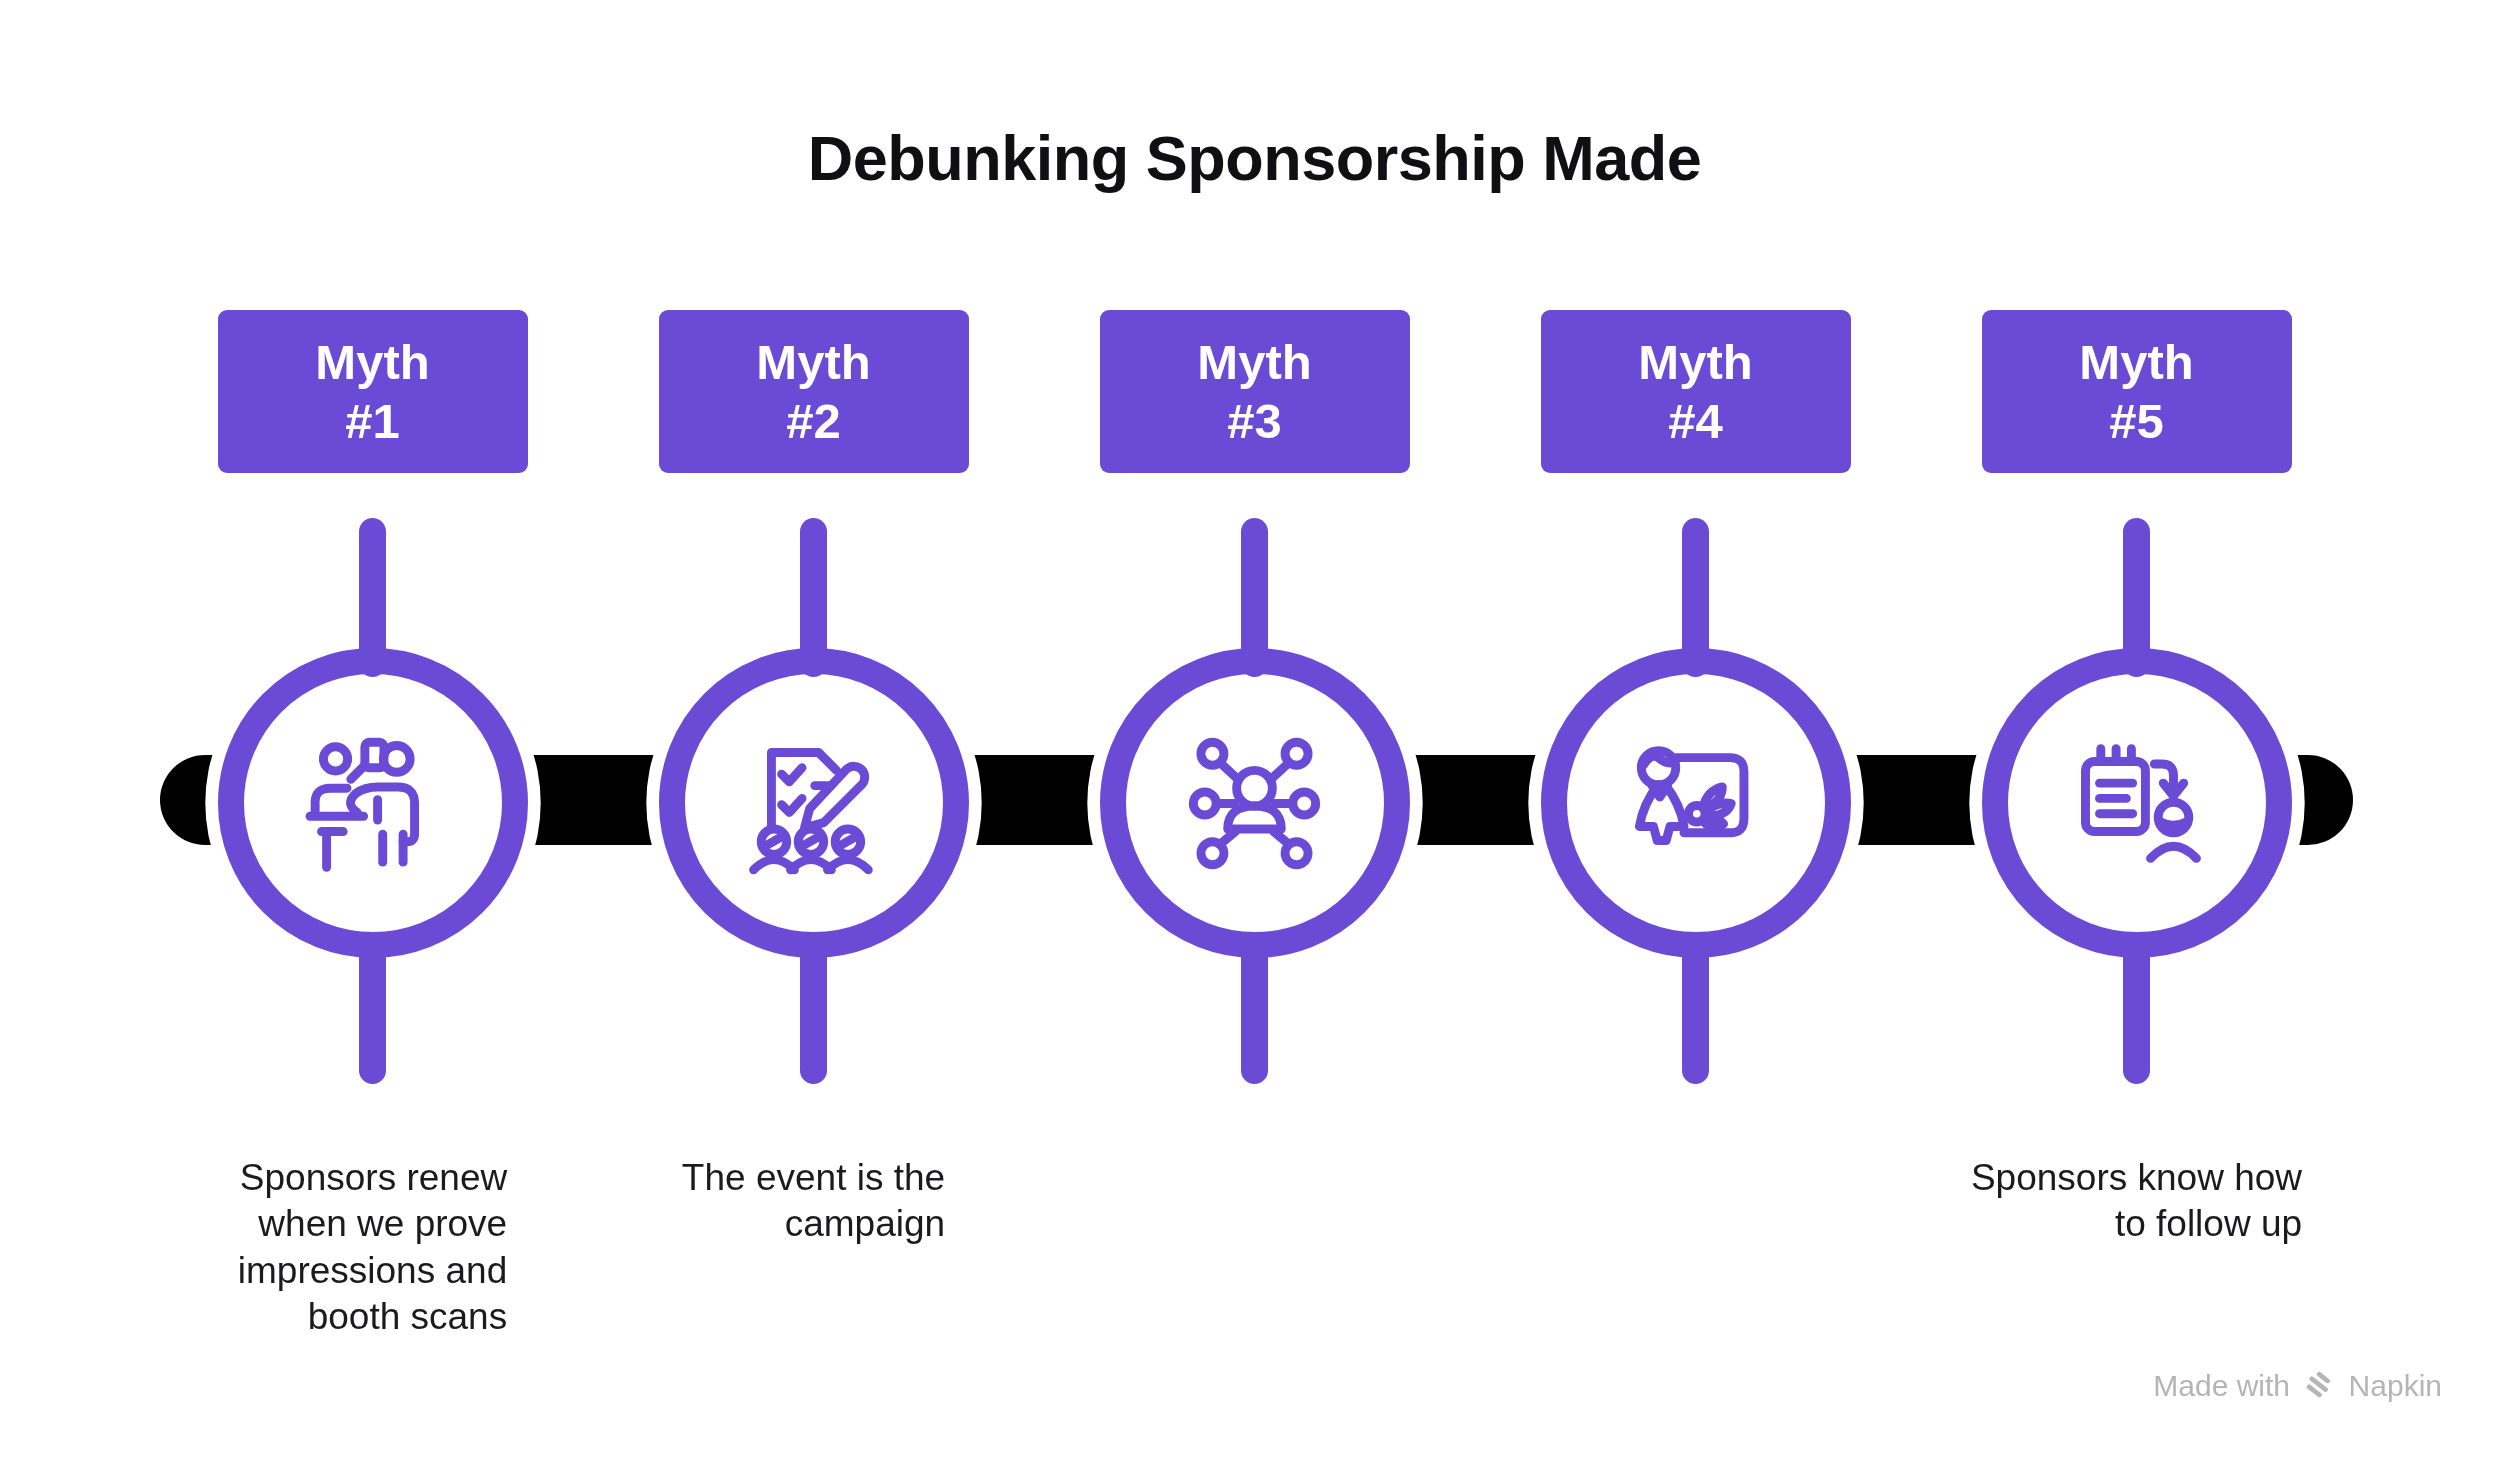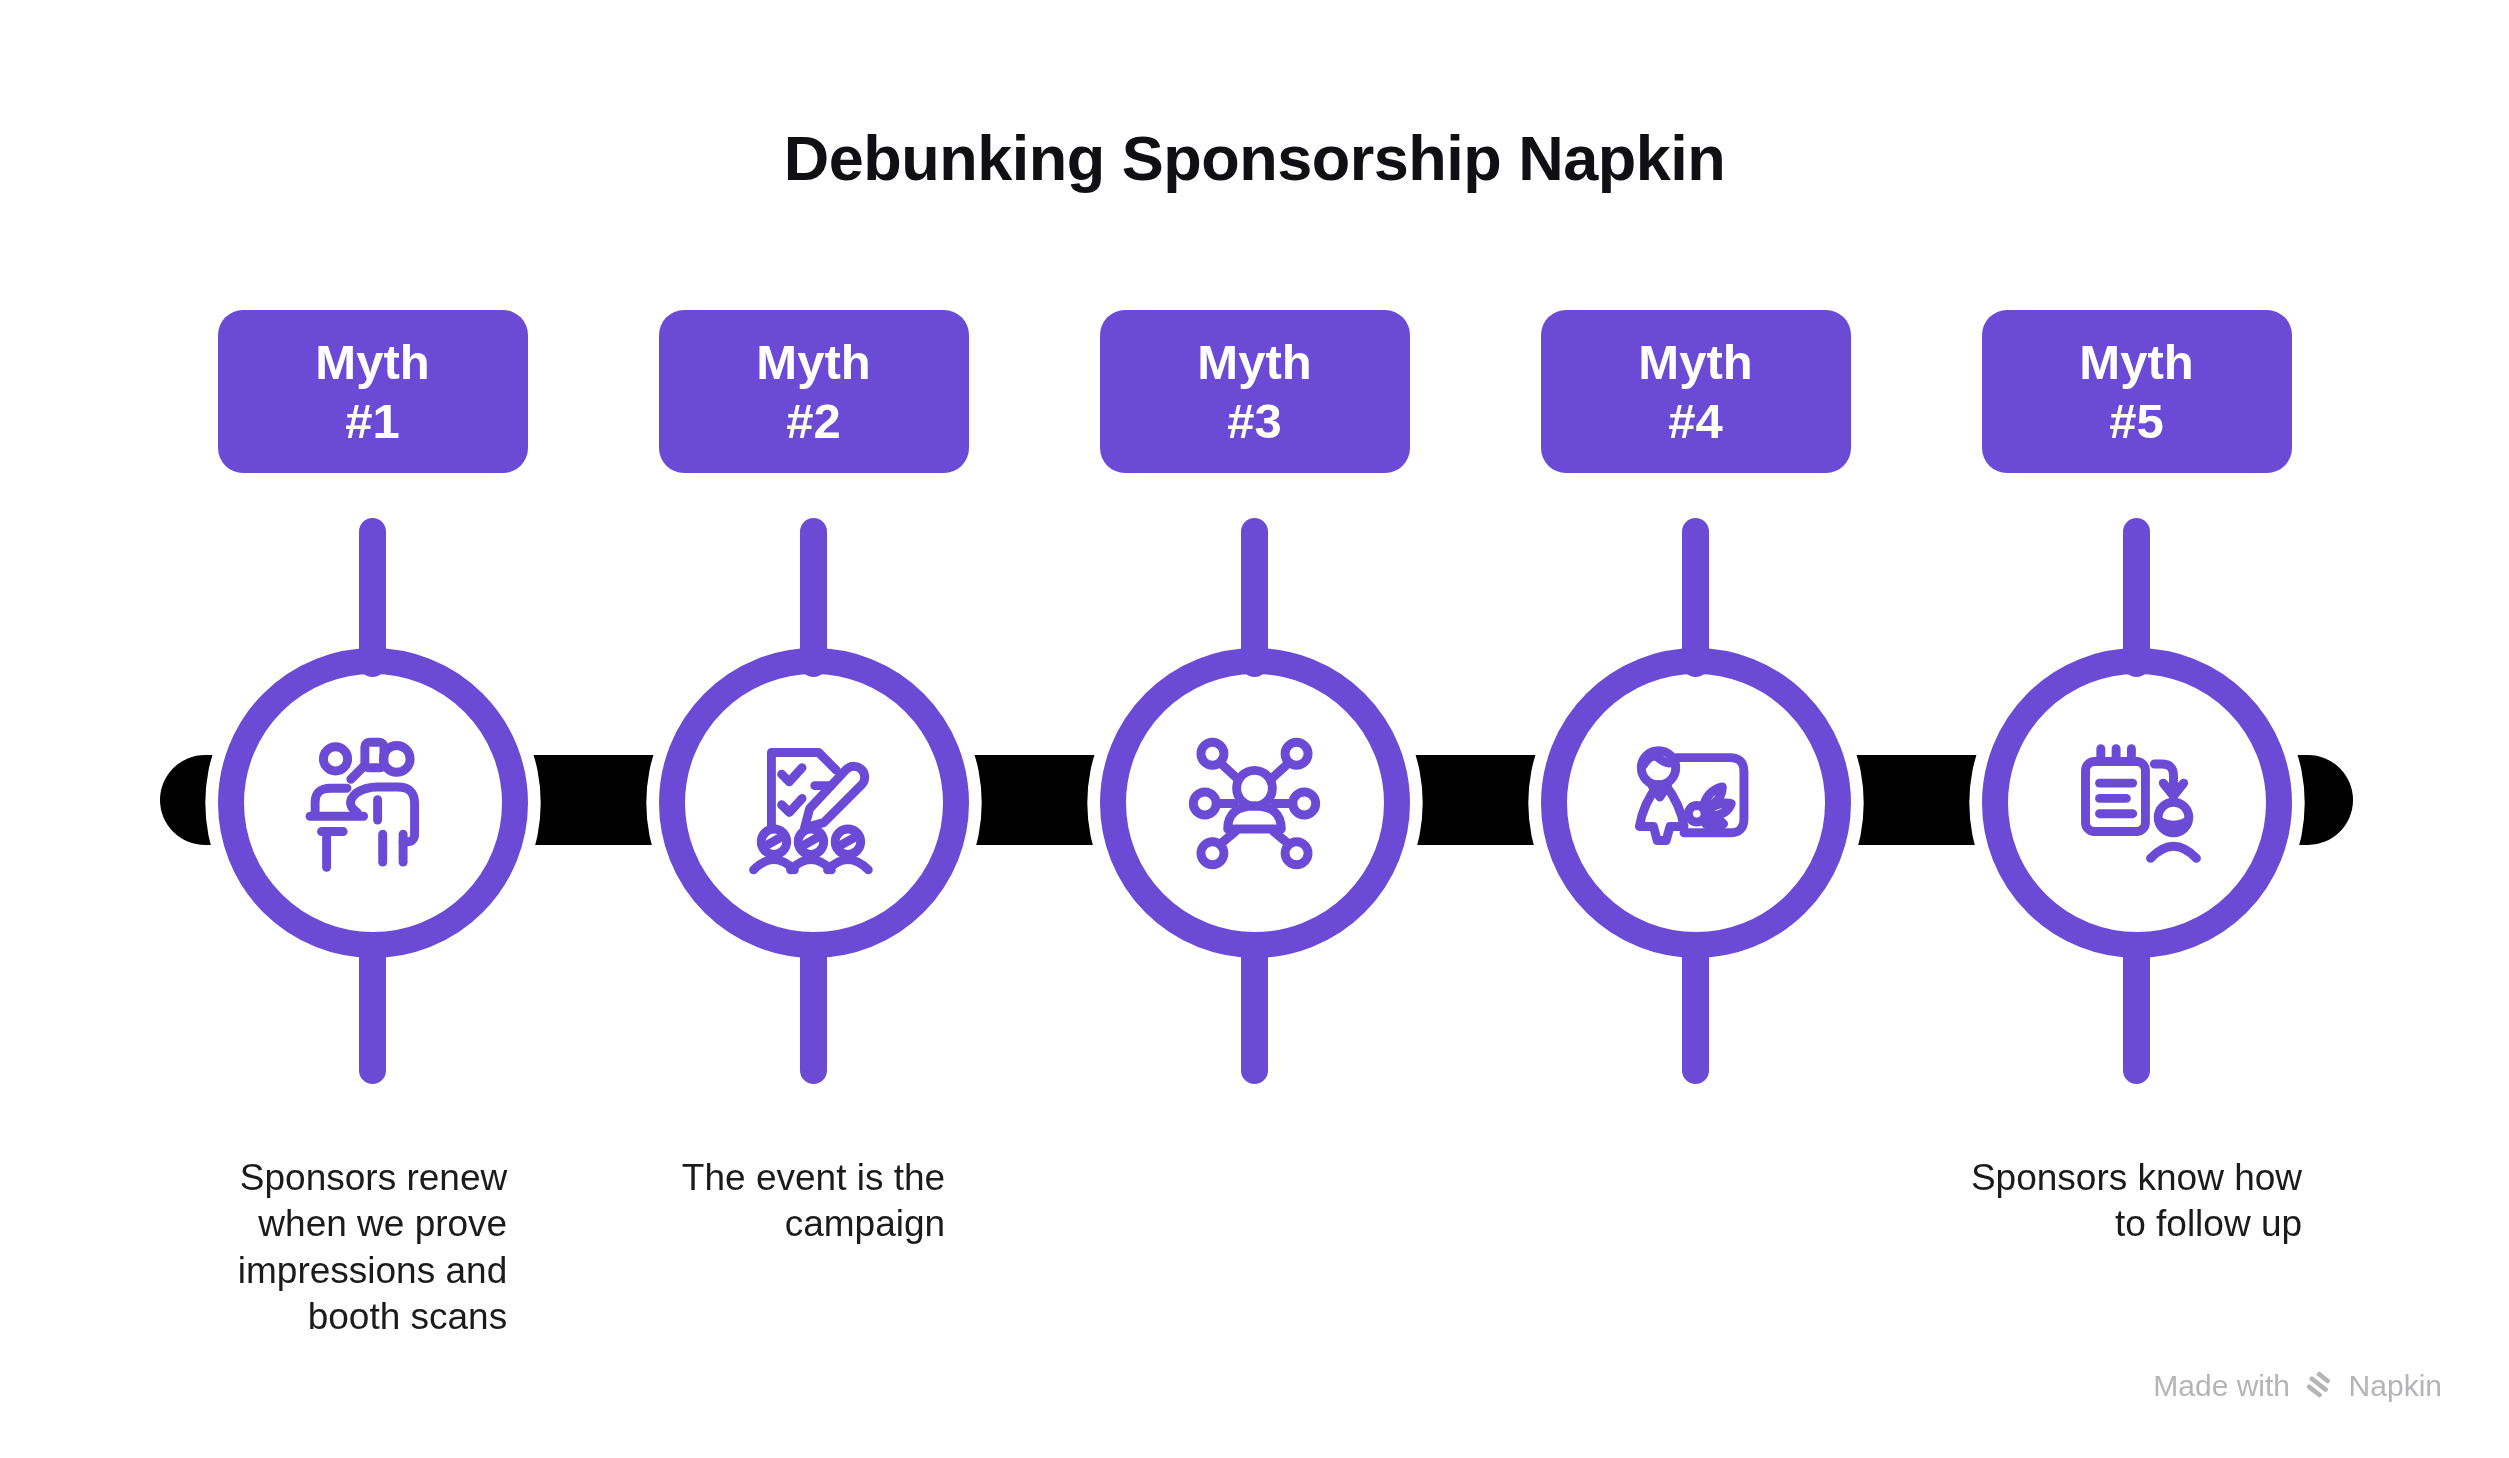--- a/index.html
+++ b/index.html
@@ -5,21 +5,21 @@
   :root{ --purple:#6B4BD5; --ink:#16161A; --gray:#B4B4B9; }
   html,body{margin:0;padding:0;background:#fff;}
   .canvas{position:relative;width:2509px;height:1458px;background:#ffffff;overflow:hidden;
           font-family:"Liberation Sans", sans-serif;}
   .title{position:absolute;top:122px;left:0;width:100%;text-align:center;
          font-size:63px;font-weight:700;color:#101014;letter-spacing:-0.5px;}
   .bar{position:absolute;left:160px;top:755px;width:2193px;height:90px;
        background:#000;border-radius:45px;z-index:0;}
   .cols{position:absolute;left:152px;top:310px;display:flex;z-index:1;}
   .col{width:441px;display:flex;flex-direction:column;align-items:center;}
-  .badge{min-width:310px;height:163px;border-radius:25px;background:var(--purple);
+  .badge{min-width:310px;height:163px;border-radius:9px;background:var(--purple);
          color:#fff;display:flex;align-items:center;justify-content:center;text-align:center;
          font-size:49px;font-weight:600;line-height:1.2;white-space:pre-line;box-sizing:border-box;padding:0 29px;}
   .stem{width:26.5px;background:var(--purple);border-radius:13.7px;position:relative;z-index:3;}
   .stem-top{height:159px;margin-top:45px;}
   .ring{margin-top:-29px;width:258px;height:258px;border:26.5px solid var(--purple);border-radius:50%;
         background:#fff;box-shadow:0 0 0 12.7px #fff;position:relative;z-index:2;
         display:flex;align-items:center;justify-content:center;}
   .stem-bottom{height:151px;margin-top:-25.5px;}
   .desc{margin-top:71px;font-size:37px;line-height:1.26;color:#1B1B1E;text-align:right;
         white-space:pre-line;font-weight:400;}
@@ -28,21 +28,21 @@
   .footer{position:absolute;top:1368px;right:67px;display:flex;align-items:center;gap:11.8px;
           color:var(--gray);font-size:30px;font-weight:500;text-align:center;}
   .napkin-logo{width:35px;height:35px;}
   .napkin-logo rect{fill:var(--gray);}
 </style>
 </head>
 <body>
 
 <div class="canvas">
 
-  <div class="title">Debunking Sponsorship Napkin</div>
+  <div class="title">Debunking Sponsorship Made</div>
 
   <div class="bar"></div>
 
   <div class="cols">
 
     <div class="col">
       <div class="badge">Myth
 #1</div>
       <div class="stem stem-top"></div>
       <div class="ring">

